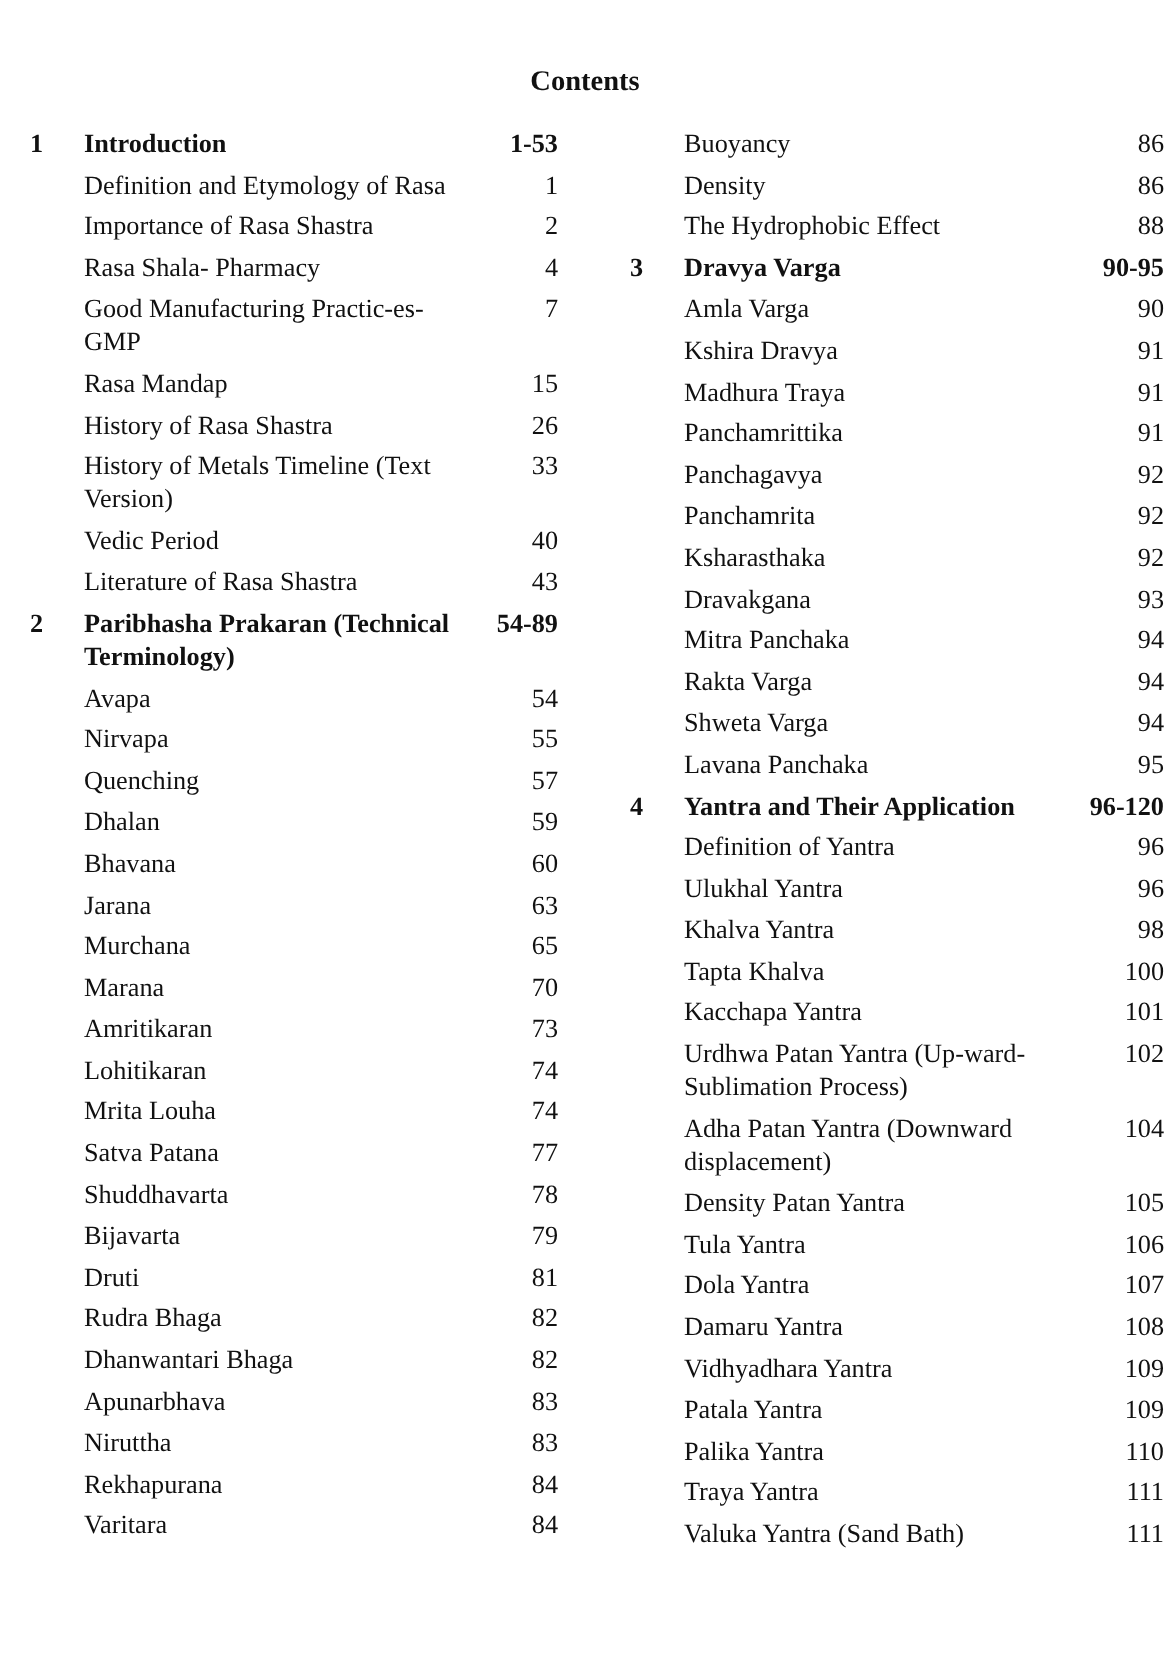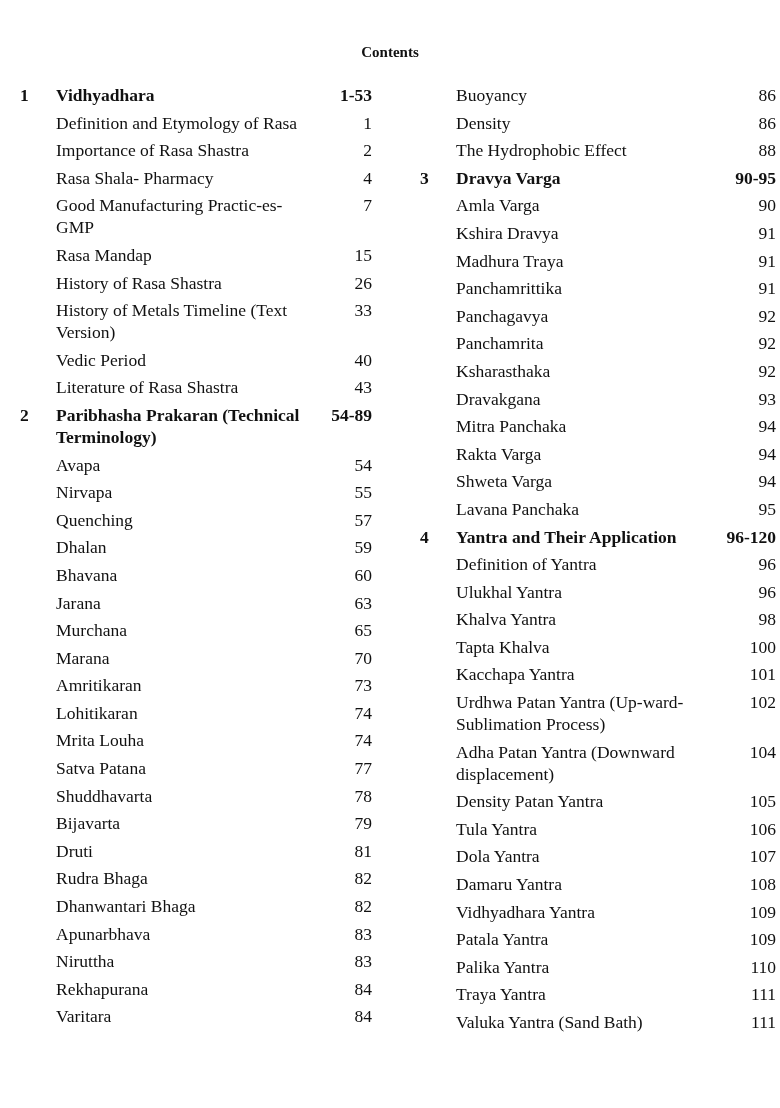--- a/index.html
+++ b/index.html
@@ -1,38 +1,38 @@
 <!DOCTYPE html>
 <html><head>
 <meta charset="utf-8">
 <style>
   html, body { margin:0; padding:0; background:#ffffff; }
   body { width:780px; height:1108px; position:relative; overflow:hidden;
          font-family:"Liberation Serif", "DejaVu Serif", serif; color:#111; }
   .title { position:absolute; left:0; width:780px; top:44px; text-align:center;
-           font-weight:bold; font-size:15px; }
+           font-weight:bold; font-size:19px; }
   .col { position:absolute; top:84px; }
   .col.left { left:20px; width:352px; }
   .col.right { left:420px; width:356px; }
   .row { display:flex; align-items:flex-start; font-size:17.5px; line-height:22px;
          margin-bottom:5.6px; }
   .num { width:36px; flex:none; }
   .label { flex:1; padding-right:8px; }
   .page { flex:none; text-align:right; min-width:40px; }
   .row.chapter { font-weight:bold; }
 </style>
 </head>
 <body>
 
 <div class="title">Contents</div>
 
 <div class="col left" id="col-left">
     <div class="row chapter">
       <span class="num">1</span>
-      <span class="label">Vidhyadhara</span>
+      <span class="label">Introduction</span>
       <span class="page">1-53</span>
     </div>
     <div class="row">
       <span class="num"></span>
       <span class="label">Definition and Etymology of Rasa</span>
       <span class="page">1</span>
     </div>
     <div class="row">
       <span class="num"></span>
       <span class="label">Importance of Rasa Shastra</span>

